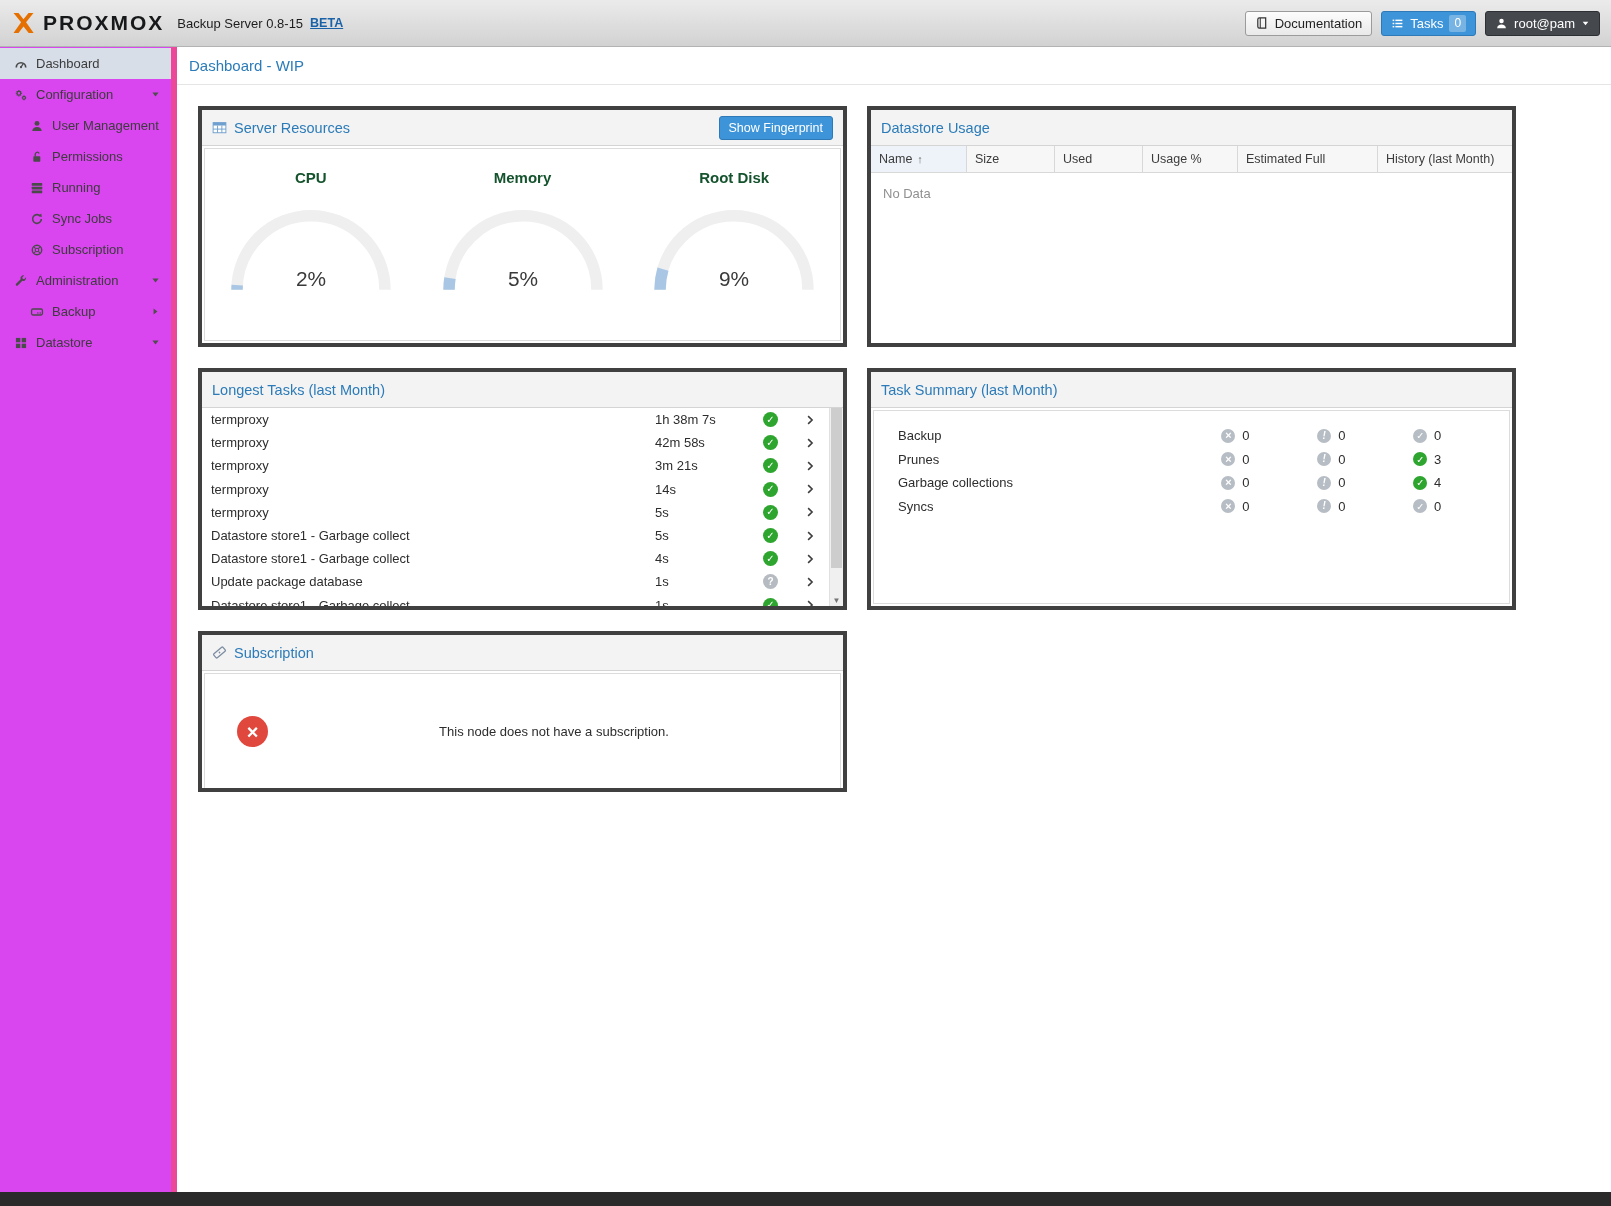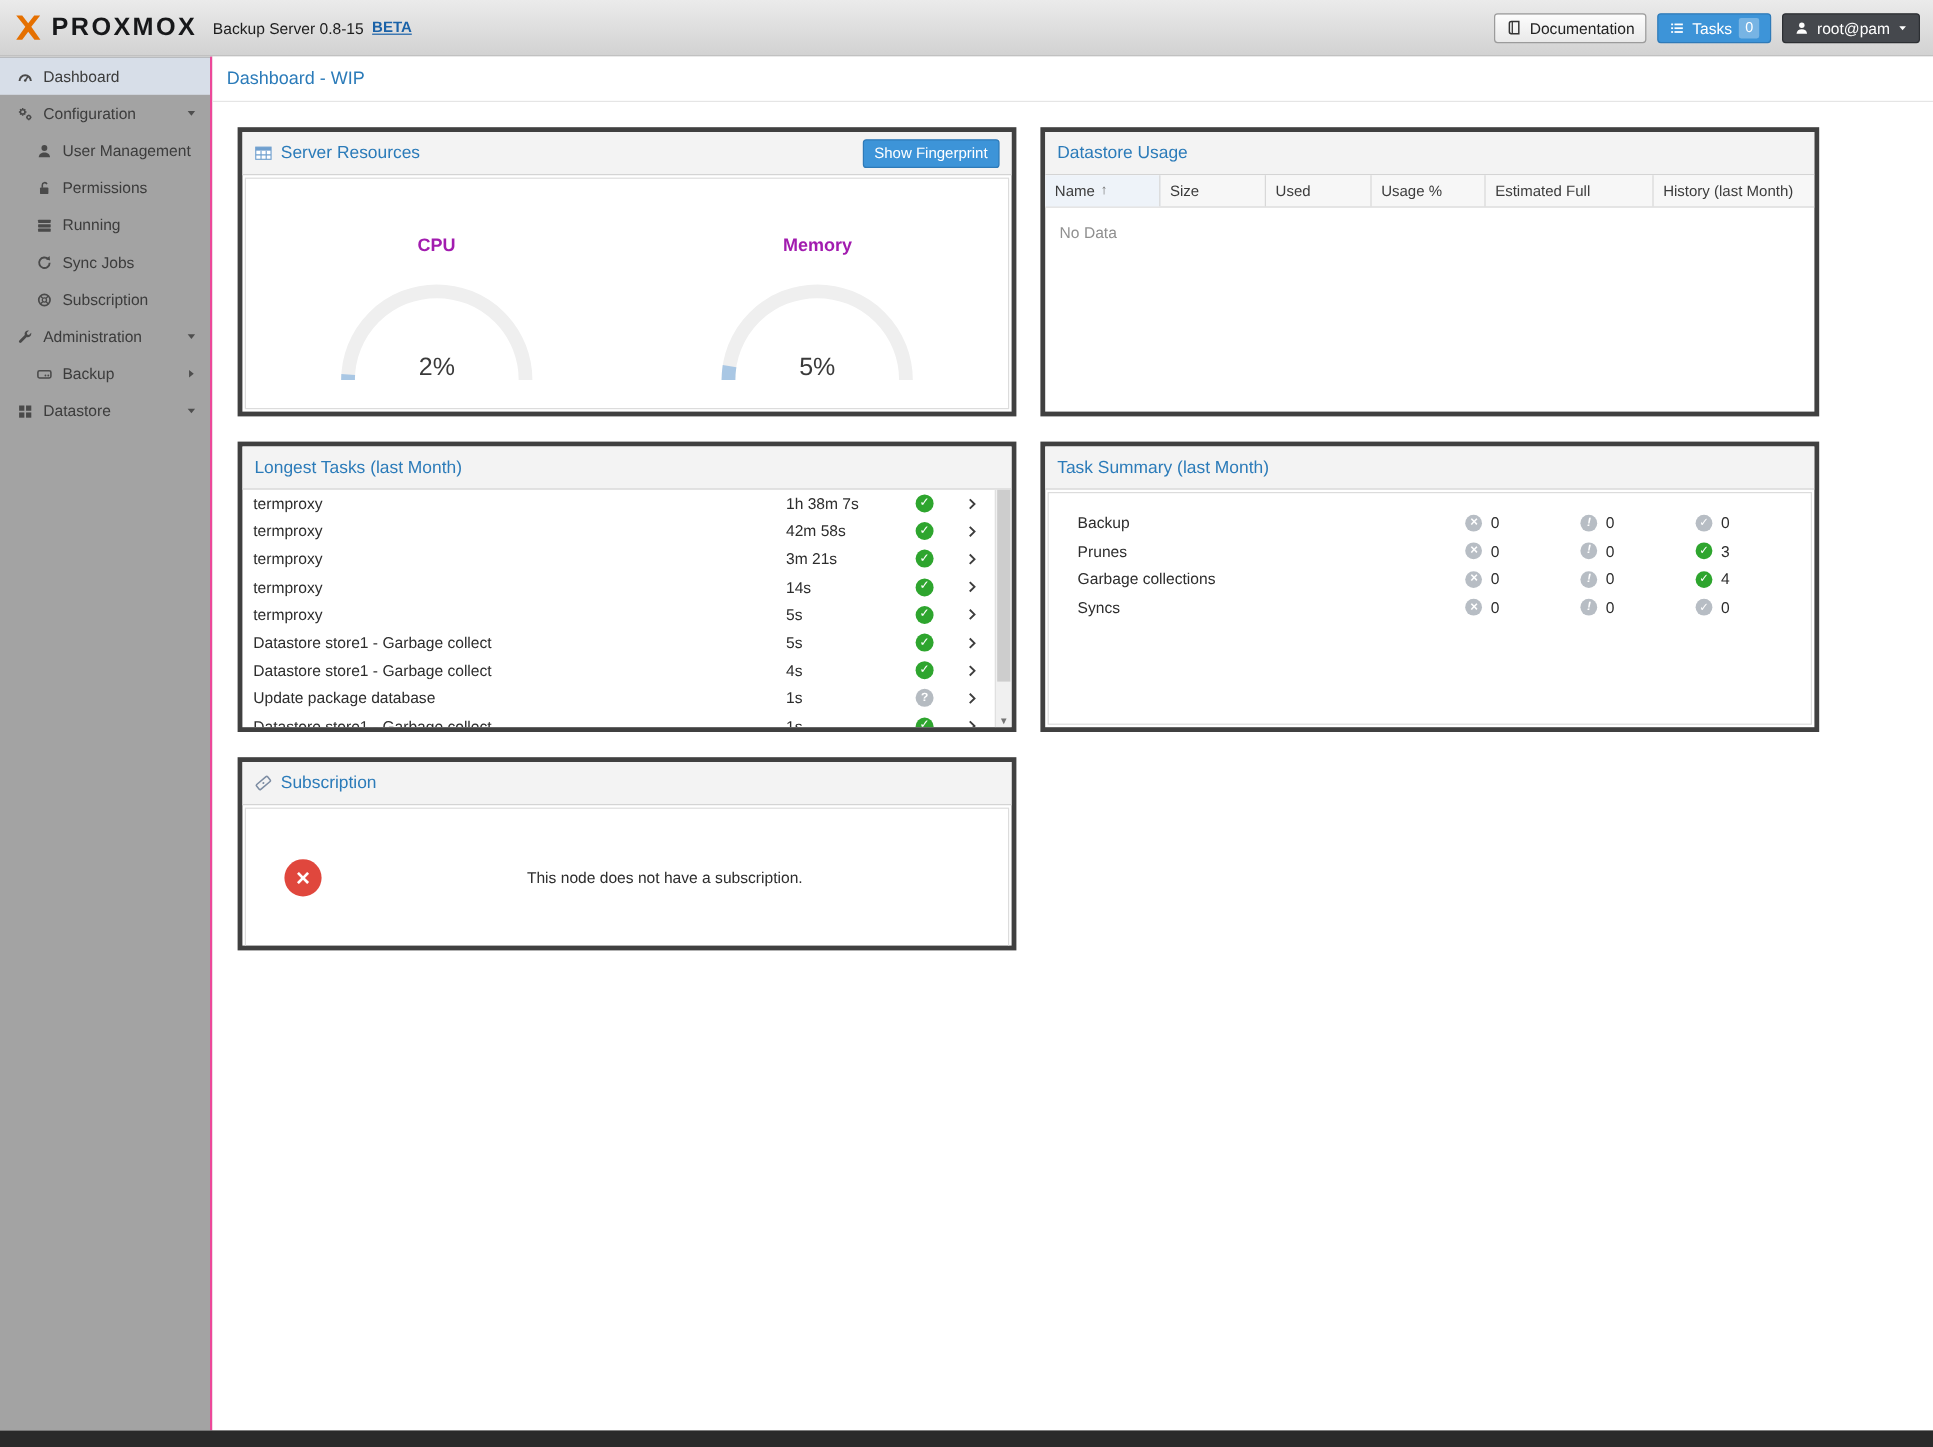--- a/index.html
+++ b/index.html
@@ -32,21 +32,21 @@
     display: inline-flex; align-items: center; gap: 6px;
     padding: 0 9px; cursor: pointer; font-family: inherit; white-space: nowrap;
   }
   .btn-light { background: linear-gradient(#fdfdfd, #e9e9e9); border: 1px solid #9b9b9b; color: #222; }
   .btn-blue  { background: var(--button-blue, #3d94d8); border: 1px solid #2e7ab8; color: #fff; }
   .tasks-count { background: rgba(255,255,255,.3); border-radius: 2px; padding: 0 5px; font-size: 12px; line-height: 17px; }
   .btn-dark  { background: #45484d; border: 1px solid #2c2f33; color: #fff; }
 
   
   .layout { display: flex; flex: 1; overflow: hidden; }
-  .sidebar { width: 177px; flex: 0 0 177px; background: #a3a3a3; border-right: 2px solid #ec4899; padding-top: 1px; }
+  .sidebar { width: 177px; flex: 0 0 177px; background: #d946ef; border-right: 6px solid #ec4899; padding-top: 1px; }
   .side-item {
     height: 31px; display: flex; align-items: center;
     font-size: 13px; color: #3c3c3c; cursor: pointer; position: relative; padding-left: 12px;
   }
   .side-item.indent { padding-left: 28px; }
   .side-item.selected { background: #d7dee8; }
   .side-item .ic { width: 17px; display: flex; justify-content: center; margin-right: 7px; color: #4a4a4a; }
   .side-label { flex: 0 1 auto; }
   .side-arrow { position: absolute; right: 11px; top: 11px; }
 
@@ -67,21 +67,21 @@
     display: flex; align-items: center; padding: 0 10px; min-height: 36px; flex: 0 0 36px;
   }
   .panel-title { color: var(--accent-blue, #2b7bb9); font-size: 14.5px; display: flex; align-items: center; gap: 7px; }
   .btn-small { margin-left: auto; height: 24px; font-size: 12.5px; }
   .panel-body { flex: 1; position: relative; overflow: hidden; }
   .inner-box { position: absolute; inset: 2px; border: 1px solid #dcdcdc; overflow: hidden; }
 
   
   .gauges { display: flex; padding-top: 20px; }
   .gauge { flex: 1; text-align: center; }
-  .gauge-label { font-size: 15px; font-weight: bold; color: #a21caf; margin-top: 27px; }
+  .gauge-label { font-size: 15px; font-weight: bold; color: #14532d; }
   .gauge svg { margin: 12px auto 0; }
 
   
   .table-head { display: flex; background: #f7f7f7; border-bottom: 1px solid #d8d8d8; flex: 0 0 27px; }
   .th {
     padding: 0 8px; font-size: 12.5px; color: #3c3c3c;
     border-right: 1px solid #d8d8d8; display: flex; align-items: center; gap: 5px; cursor: pointer;
   }
   .th.sorted { background: #eef3f9; }
   .th:last-child { border-right: none; }
@@ -335,20 +335,28 @@
                     </svg>
                   </div>
                   <div class="gauge">
                     <div class="gauge-label">Memory</div>
                     <svg width="186" height="100" viewBox="0 0 170 96">
                       <path d="M14 88 A71 71 0 0 1 156 88" fill="none" stroke="#efefef" stroke-width="11"></path>
                       <path d="M14 88 A71 71 0 0 1 156 88" fill="none" stroke="#a9c7e4" stroke-width="11" stroke-dasharray="11.2 500"></path>
                       <text x="85" y="84" text-anchor="middle" font-size="20" fill="#3a3a3a">5%</text>
                     </svg>
                   </div>
+                  <div class="gauge">
+                    <div class="gauge-label">Root Disk</div>
+                    <svg width="186" height="100" viewBox="0 0 170 96">
+                      <path d="M14 88 A71 71 0 0 1 156 88" fill="none" stroke="#efefef" stroke-width="11"></path>
+                      <path d="M14 88 A71 71 0 0 1 156 88" fill="none" stroke="#a9c7e4" stroke-width="11" stroke-dasharray="20.1 500"></path>
+                      <text x="85" y="84" text-anchor="middle" font-size="20" fill="#3a3a3a">9%</text>
+                    </svg>
+                  </div>
                 </div>
             </div>
           </div>
         </section>
 
         <section class="panel">
           <div class="panel-header">
             <span class="panel-title">Datastore Usage</span>
           </div>
           <div class="table-head" id="ds-cols">

